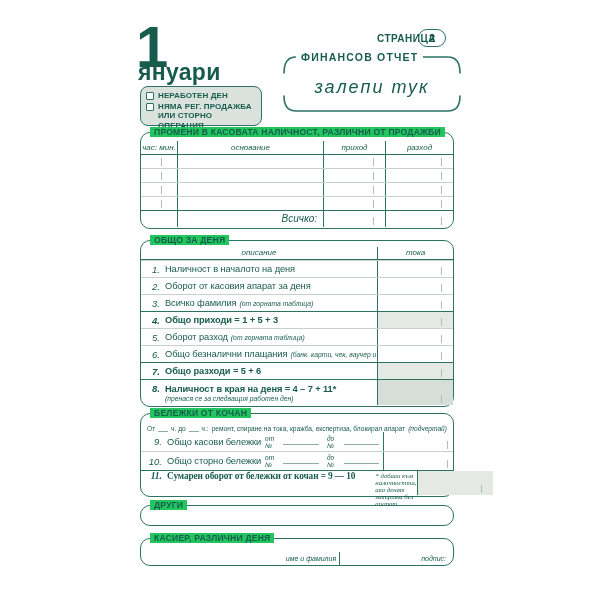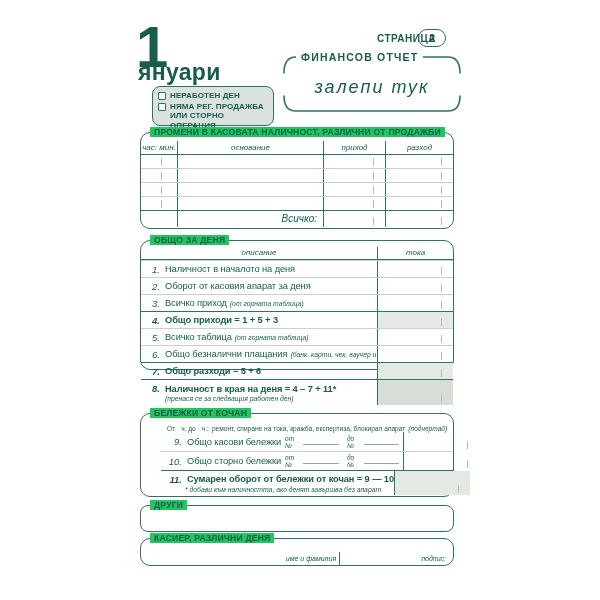--- a/index.html
+++ b/index.html
@@ -14,21 +14,21 @@
   }
   *{margin:0;padding:0;box-sizing:border-box;}
   html,body{width:600px;height:600px;background:#fff;}
   body{font-family:"Liberation Sans",sans-serif;color:var(--ink);position:relative;}
   .abs{position:absolute;}
 
   
   .day-num{left:136px;top:18px;font-size:58px;font-weight:bold;line-height:1;letter-spacing:-2px;}
   .month{left:138px;top:59px;font-size:23px;font-weight:bold;letter-spacing:.3px;}
   .flags{left:140px;top:86px;width:122px;height:40px;background:var(--panel);
-         border:1.5px solid var(--border);border-radius:8px;padding:4px 5px 2px 5px;margin-left:12px;}
+         border:1.5px solid var(--border);border-radius:8px;padding:4px 5px 2px 5px;}
   .flag{display:flex;align-items:flex-start;margin-bottom:1px;}
   .cb{flex:0 0 auto;width:8px;height:8px;background:#fff;border:1.2px solid var(--border);
       border-radius:1px;margin:1px 4px 0 0;}
   .flag-label{font-size:8px;font-weight:bold;line-height:9.5px;letter-spacing:.1px;}
   .pg-label{left:377px;top:33px;font-size:10px;font-weight:bold;letter-spacing:.5px;}
   .pg-pill{left:418px;top:29px;width:28px;height:18px;border:1.5px solid var(--border);
            border-radius:9px;display:flex;align-items:center;justify-content:center;
            font-size:11px;font-weight:bold;}
 
   
@@ -59,21 +59,21 @@
   .c.time{flex:0 0 37px;}
   .c.reason{flex:1 1 auto;}
   .c.money{flex:0 0 62px;}
   .c.money2{flex:0 0 67px;}
   .h-txt{display:block;width:100%;text-align:center;font-size:8px;font-style:italic;
          line-height:13px;}
   .total-lbl{display:block;width:100%;text-align:right;font-size:10px;font-weight:normal;
              font-style:italic;line-height:15px;padding-right:6px;}
 
   
-  .sec-totals{top:240px;height:130px;padding-top:6px;}
+  .sec-totals{top:240px;height:167px;padding-top:6px;}
   .t2-head{display:flex;height:13px;border-bottom:1px solid var(--border);}
   .t2-head .dh{flex:1 1 auto;text-align:center;font-size:8px;font-style:italic;line-height:12px;}
   .t2-head .sh{flex:0 0 76px;border-left:1px solid var(--border);text-align:center;
                font-size:8px;font-style:italic;line-height:12px;}
   .t2-row{display:flex;height:17px;border-top:1px solid var(--line);}
   .t2-row:first-of-type{border-top:none;}
   .t2-row.b{border-top:1px solid var(--border);}
   .t2-row.tall{height:26px;}
   .t2-row .desc{flex:1 1 auto;display:flex;align-items:center;padding-left:4px;overflow:hidden;}
   .t2-row.tall .desc{flex-direction:column;align-items:flex-start;justify-content:center;}
@@ -81,41 +81,41 @@
   .t2-row.b .sum{background:var(--shade);}
   .t2-row.tall .sum{background:var(--shade2);}
   .rnum{flex:0 0 15px;text-align:right;font-size:9.5px;font-style:italic;margin-right:5px;}
   .rtext{font-size:9.3px;letter-spacing:-.1px;white-space:nowrap;}
   .rnote{font-size:6.8px;font-style:italic;margin-left:3px;white-space:nowrap;}
   .t2-row.b .rnum,.t2-row.b .rtext{font-weight:bold;}
   .l1{display:flex;align-items:center;}
   .subnote{font-size:6.8px;font-style:italic;padding-left:20px;margin-top:1px;}
 
   
-  .sec-book{top:413px;height:84px;padding-top:6px;padding-left:20px;}
+  .sec-book{top:413px;height:84px;padding-top:6px;}
   .intro{display:flex;align-items:flex-end;height:12px;padding:0 6px;font-size:6.6px;
          white-space:nowrap;}
   .intro .it{font-style:italic;}
   .blank{display:inline-block;border-bottom:1px solid var(--blank);height:7px;}
   .blank.hours{width:25px;margin:0 3px;}
   .blank.num{width:42px;margin:0 4px 1px 3px;}
   .t3-row{display:flex;height:19px;border-top:1px solid var(--line);}
   .t3-row.first{border-top:none;}
   .t3-row.b{height:25px;border-top:1px solid var(--border);}
   .t3-row .desc{flex:1 1 auto;display:flex;align-items:center;padding-left:4px;}
-  .t3-row.b .desc{flex-direction:column;align-items:flex-start;justify-content:center;}
+  .t3-row.b .desc{flex-direction:row;align-items:flex-start;justify-content:center;font-family:Liberation Serif, serif;}
   .t3-row .sum{flex:0 0 76px;border-left:1px solid var(--border);position:relative;}
   .t3-row.b .sum{background:var(--shade);}
   .t3-row .rnum{flex:0 0 17px;}
   .nolabel{font-size:6.5px;font-style:italic;margin-left:4px;}
   .t3-row.b .rtext{font-weight:bold;}
   .t3-row.b .rnum{font-weight:bold;}
 
   
-  .sec-others{top:505px;height:27px;border-radius:8px;}
+  .sec-others{top:505px;height:21px;}
   .sec-cashier{top:538px;height:28px;}
   .name-lbl{position:absolute;left:140px;bottom:3px;width:60px;text-align:center;
             font-size:7px;font-style:italic;}
   .sig-divider{position:absolute;left:198px;bottom:0;height:13px;width:0;
                border-left:1.2px solid var(--border);}
   .sig-lbl{position:absolute;right:7px;bottom:3px;font-size:7px;font-style:italic;}
 </style>
 </head>
 <body>
 
@@ -251,40 +251,40 @@
         <span class="rnum">2.</span>
         <span class="rtext">Оборот от касовия апарат за деня</span>
       </div>
     <div class="sum">
         <span class="tick"></span>
       </div>
   </div>
   <div class="t2-row">
     <div class="desc">
         <span class="rnum">3.</span>
-        <span class="rtext">Всичко приход</span>
+        <span class="rtext">Всичко фамилия</span>
         <span class="rnote">(от горната таблица)</span>
       </div>
     <div class="sum">
         <span class="tick"></span>
       </div>
   </div>
   <div class="t2-row b">
     <div class="desc">
         <span class="rnum">4.</span>
         <span class="rtext">Общо приходи = 1 + 5 + 3</span>
       </div>
     <div class="sum">
         <span class="tick"></span>
       </div>
   </div>
   <div class="t2-row">
     <div class="desc">
         <span class="rnum">5.</span>
-        <span class="rtext">Всичко таблица</span>
+        <span class="rtext">Оборот разход</span>
         <span class="rnote">(от горната таблица)</span>
       </div>
     <div class="sum">
         <span class="tick"></span>
       </div>
   </div>
   <div class="t2-row">
     <div class="desc">
         <span class="rnum">6.</span>
         <span class="rtext">Общо безналични плащания</span>

